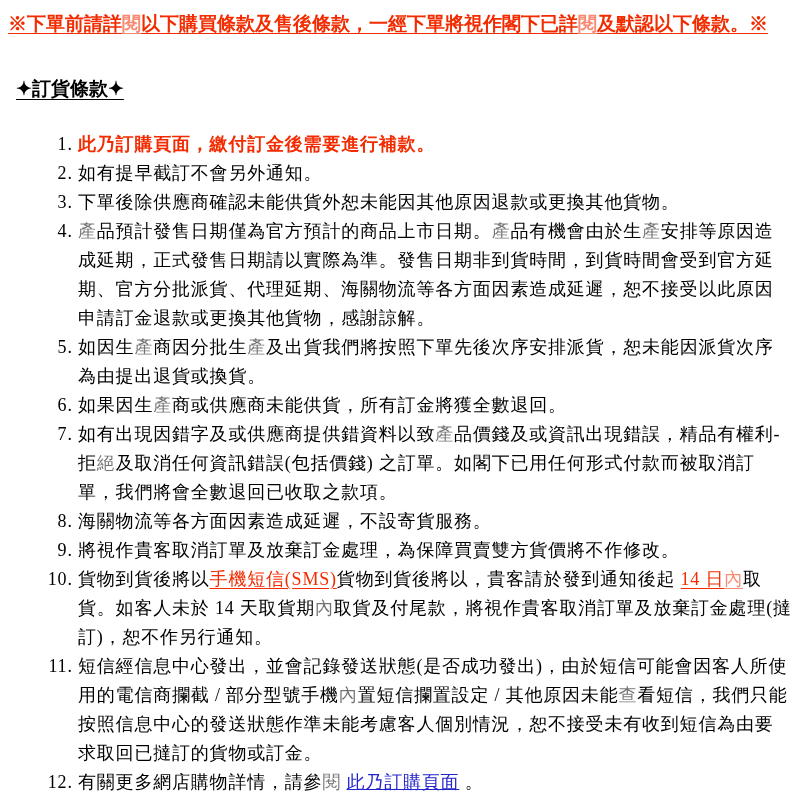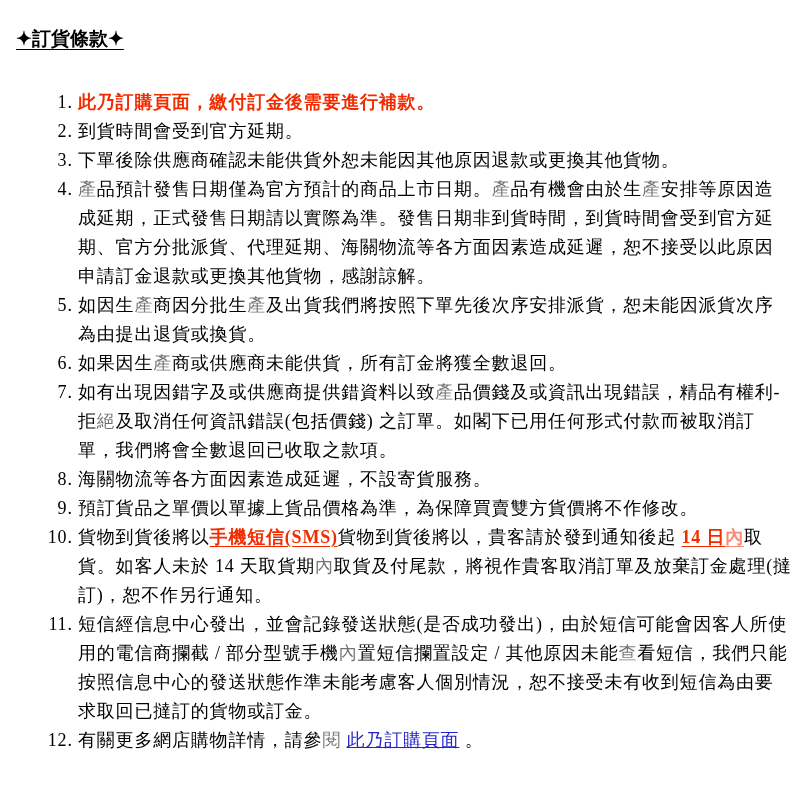--- a/index.html
+++ b/index.html
@@ -10,61 +10,62 @@
     background: #ffffff; color: #000000;
     font-family: "Liberation Serif", "DejaVu Serif", serif;
   }
   .notice {
     margin: 10px 8px 0 8px;
     font-size: 19px; line-height: 27px; font-weight: 700;
     color: var(--red);
     text-decoration: underline; text-underline-offset: 3px;
   }
   .title {
-    margin: 25px 0 0 16px;
+    margin: 38px 0 0 16px;
     font-size: 19px; line-height: 27px; font-weight: 700;
     color: #000;
     text-decoration: underline; text-underline-offset: 4px;
     display: inline-block;
   }
   ol.terms {
-    margin: 36px 0 0 0;
+    margin: 28px 0 0 0;
     padding: 0 17px 0 78px;
     font-size: 18px; letter-spacing: 0.8px; line-height: 29px;
     word-break: break-all;
   }
   ol.terms li { margin: 0; padding: 0; }
   ol.terms li::marker { color: #000; font-weight: 400; }
   .em-red { color: var(--red); font-weight: 700; }
   .hl-red {
-    color: var(--red); font-weight: 700;
+    color: var(--red); font-weight: 400;
     text-decoration: underline; text-underline-offset: 3px;
   }
   a.shop-link { color: var(--blue); text-decoration: underline; cursor: pointer; }
   
   .fb { opacity: 0.55; }
 </style>
 </head>
 <body>
 
 <div>
 
+  <p class="notice">※下單前請詳<span class="fb">閱</span>以下購買條款及售後條款，一經下單將視作閣下已詳<span class="fb">閱</span>及默認以下條款。※</p>
 
   <p class="title">✦訂貨條款✦</p>
 
   <ol class="terms">
     <li class="em-red">此乃訂購頁面，繳付訂金後需要進行補款。</li>
-    <li>到貨時間會受到官方延期。</li>
+    <li>如有提早截訂不會另外通知。</li>
     <li>下單後除供應商確認未能供貨外恕未能因其他原因退款或更換其他貨物。</li>
     <li><span class="fb">產</span>品預計發售日期僅為官方預計的商品上市日期。<span class="fb">產</span>品有機會由於生<span class="fb">產</span>安排等原因造成延期，正式發售日期請以實際為準。發售日期非到貨時間，到貨時間會受到官方延期、官方分批派貨、代理延期、海關物流等各方面因素造成延遲，恕不接受以此原因申請訂金退款或更換其他貨物，感謝諒解。</li>
     <li>如因生<span class="fb">產</span>商因分批生<span class="fb">產</span>及出貨我們將按照下單先後次序安排派貨，恕未能因派貨次序為由提出退貨或換貨。</li>
     <li>如果因生<span class="fb">產</span>商或供應商未能供貨，所有訂金將獲全數退回。</li>
     <li>如有出現因錯字及或供應商提供錯資料以致<span class="fb">產</span>品價錢及或資訊出現錯誤，精品有權利-拒<span class="fb">絕</span>及取消任何資訊錯誤(包括價錢) 之訂單。如閣下已用任何形式付款而被取消訂單，我們將會全數退回已收取之款項。</li>
     <li>海關物流等各方面因素造成延遲，不設寄貨服務。</li>
-    <li>預訂貨品之單價以單據上貨品價格為準，為保障買賣雙方貨價將不作修改。</li>
+    <li>將視作貴客取消訂單及放棄訂金處理，為保障買賣雙方貨價將不作修改。</li>
     <li>
       <span>貨物到貨後將以</span><span class="hl-red">手機短信(SMS)</span><span>貨物到貨後將以，貴客請於發到通知後起 </span><span class="hl-red">14 日<span class="fb">內</span></span><span>取貨。如客人未於 14 天取貨期<span class="fb">內</span>取貨及付尾款，將視作貴客取消訂單及放棄訂金處理(撻訂)，恕不作另行通知。</span>
     </li>
     <li>短信經信息中心發出，並會記錄發送狀態(是否成功發出)，由於短信可能會因客人所使用的電信商攔截 / 部分型號手機<span class="fb">內</span>置短信攔置設定 / 其他原因未能<span class="fb">查</span>看短信，我們只能按照信息中心的發送狀態作準未能考慮客人個別情況，恕不接受未有收到短信為由要求取回已撻訂的貨物或訂金。</li>
     <li>
       <span>有關更多網店購物詳情，請參<span class="fb">閱</span> </span><a class="shop-link">此乃訂購頁面</a><span> 。</span>
     </li>
   </ol>
 
 </div>

